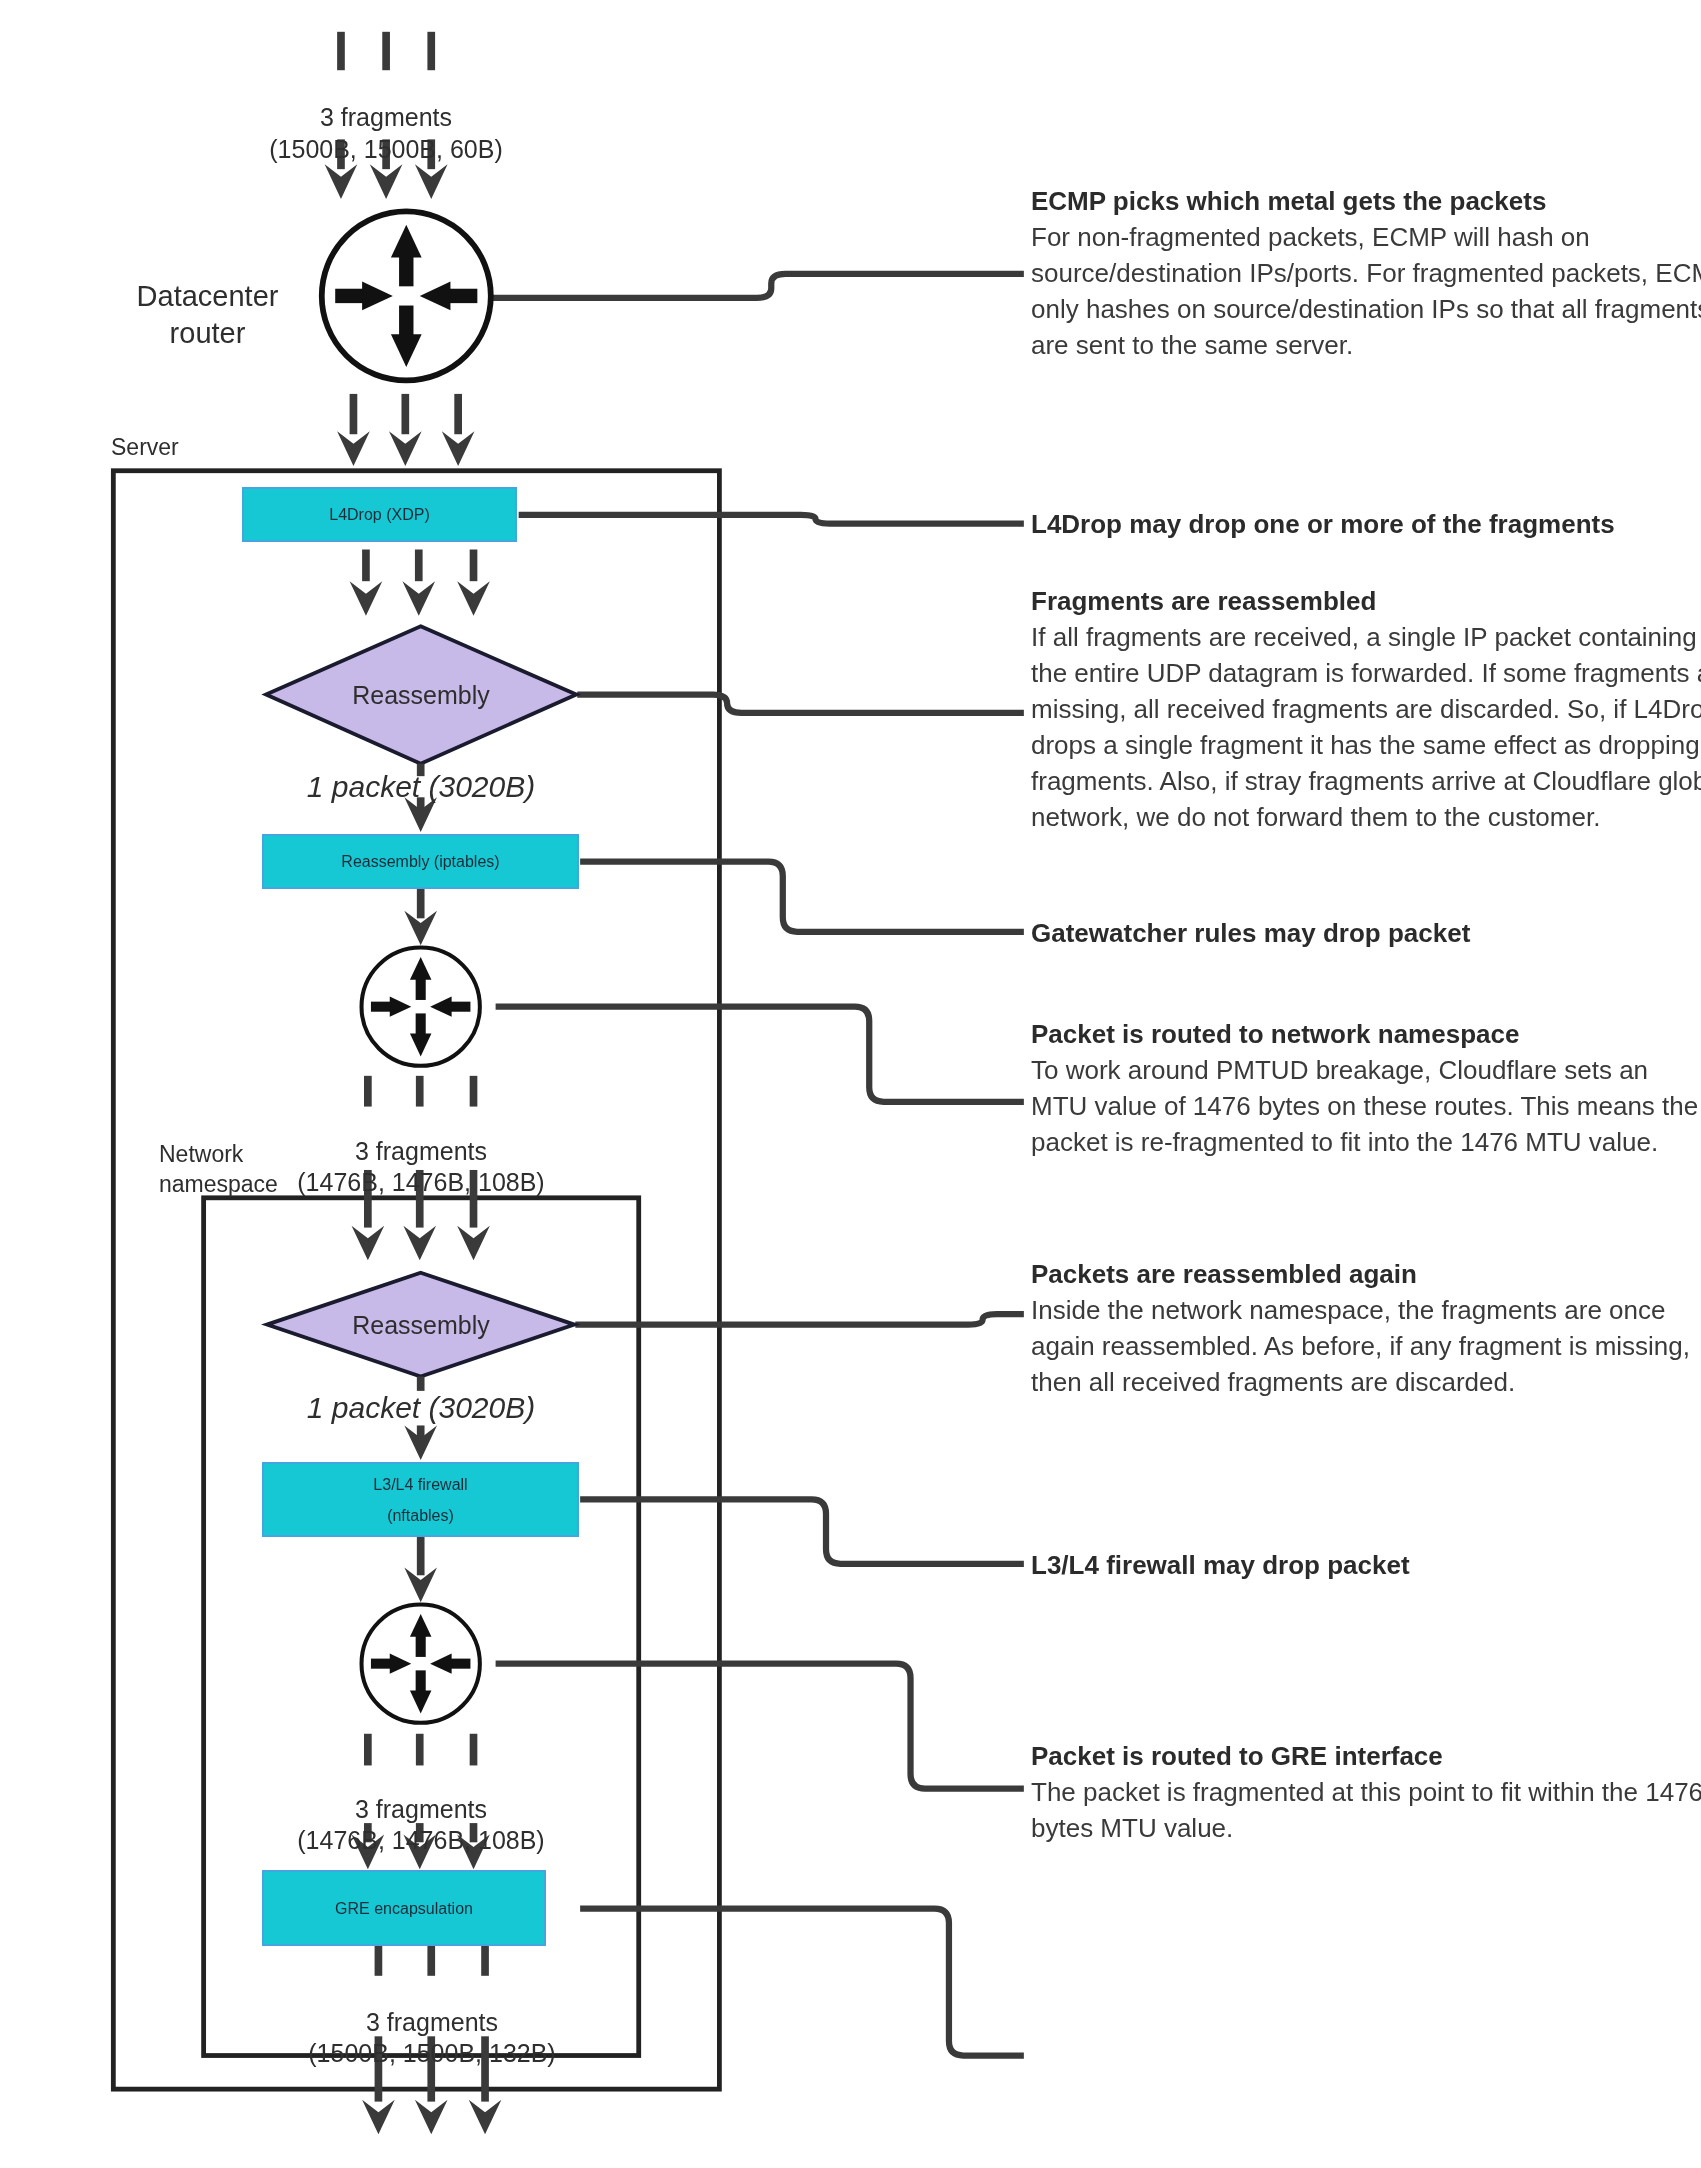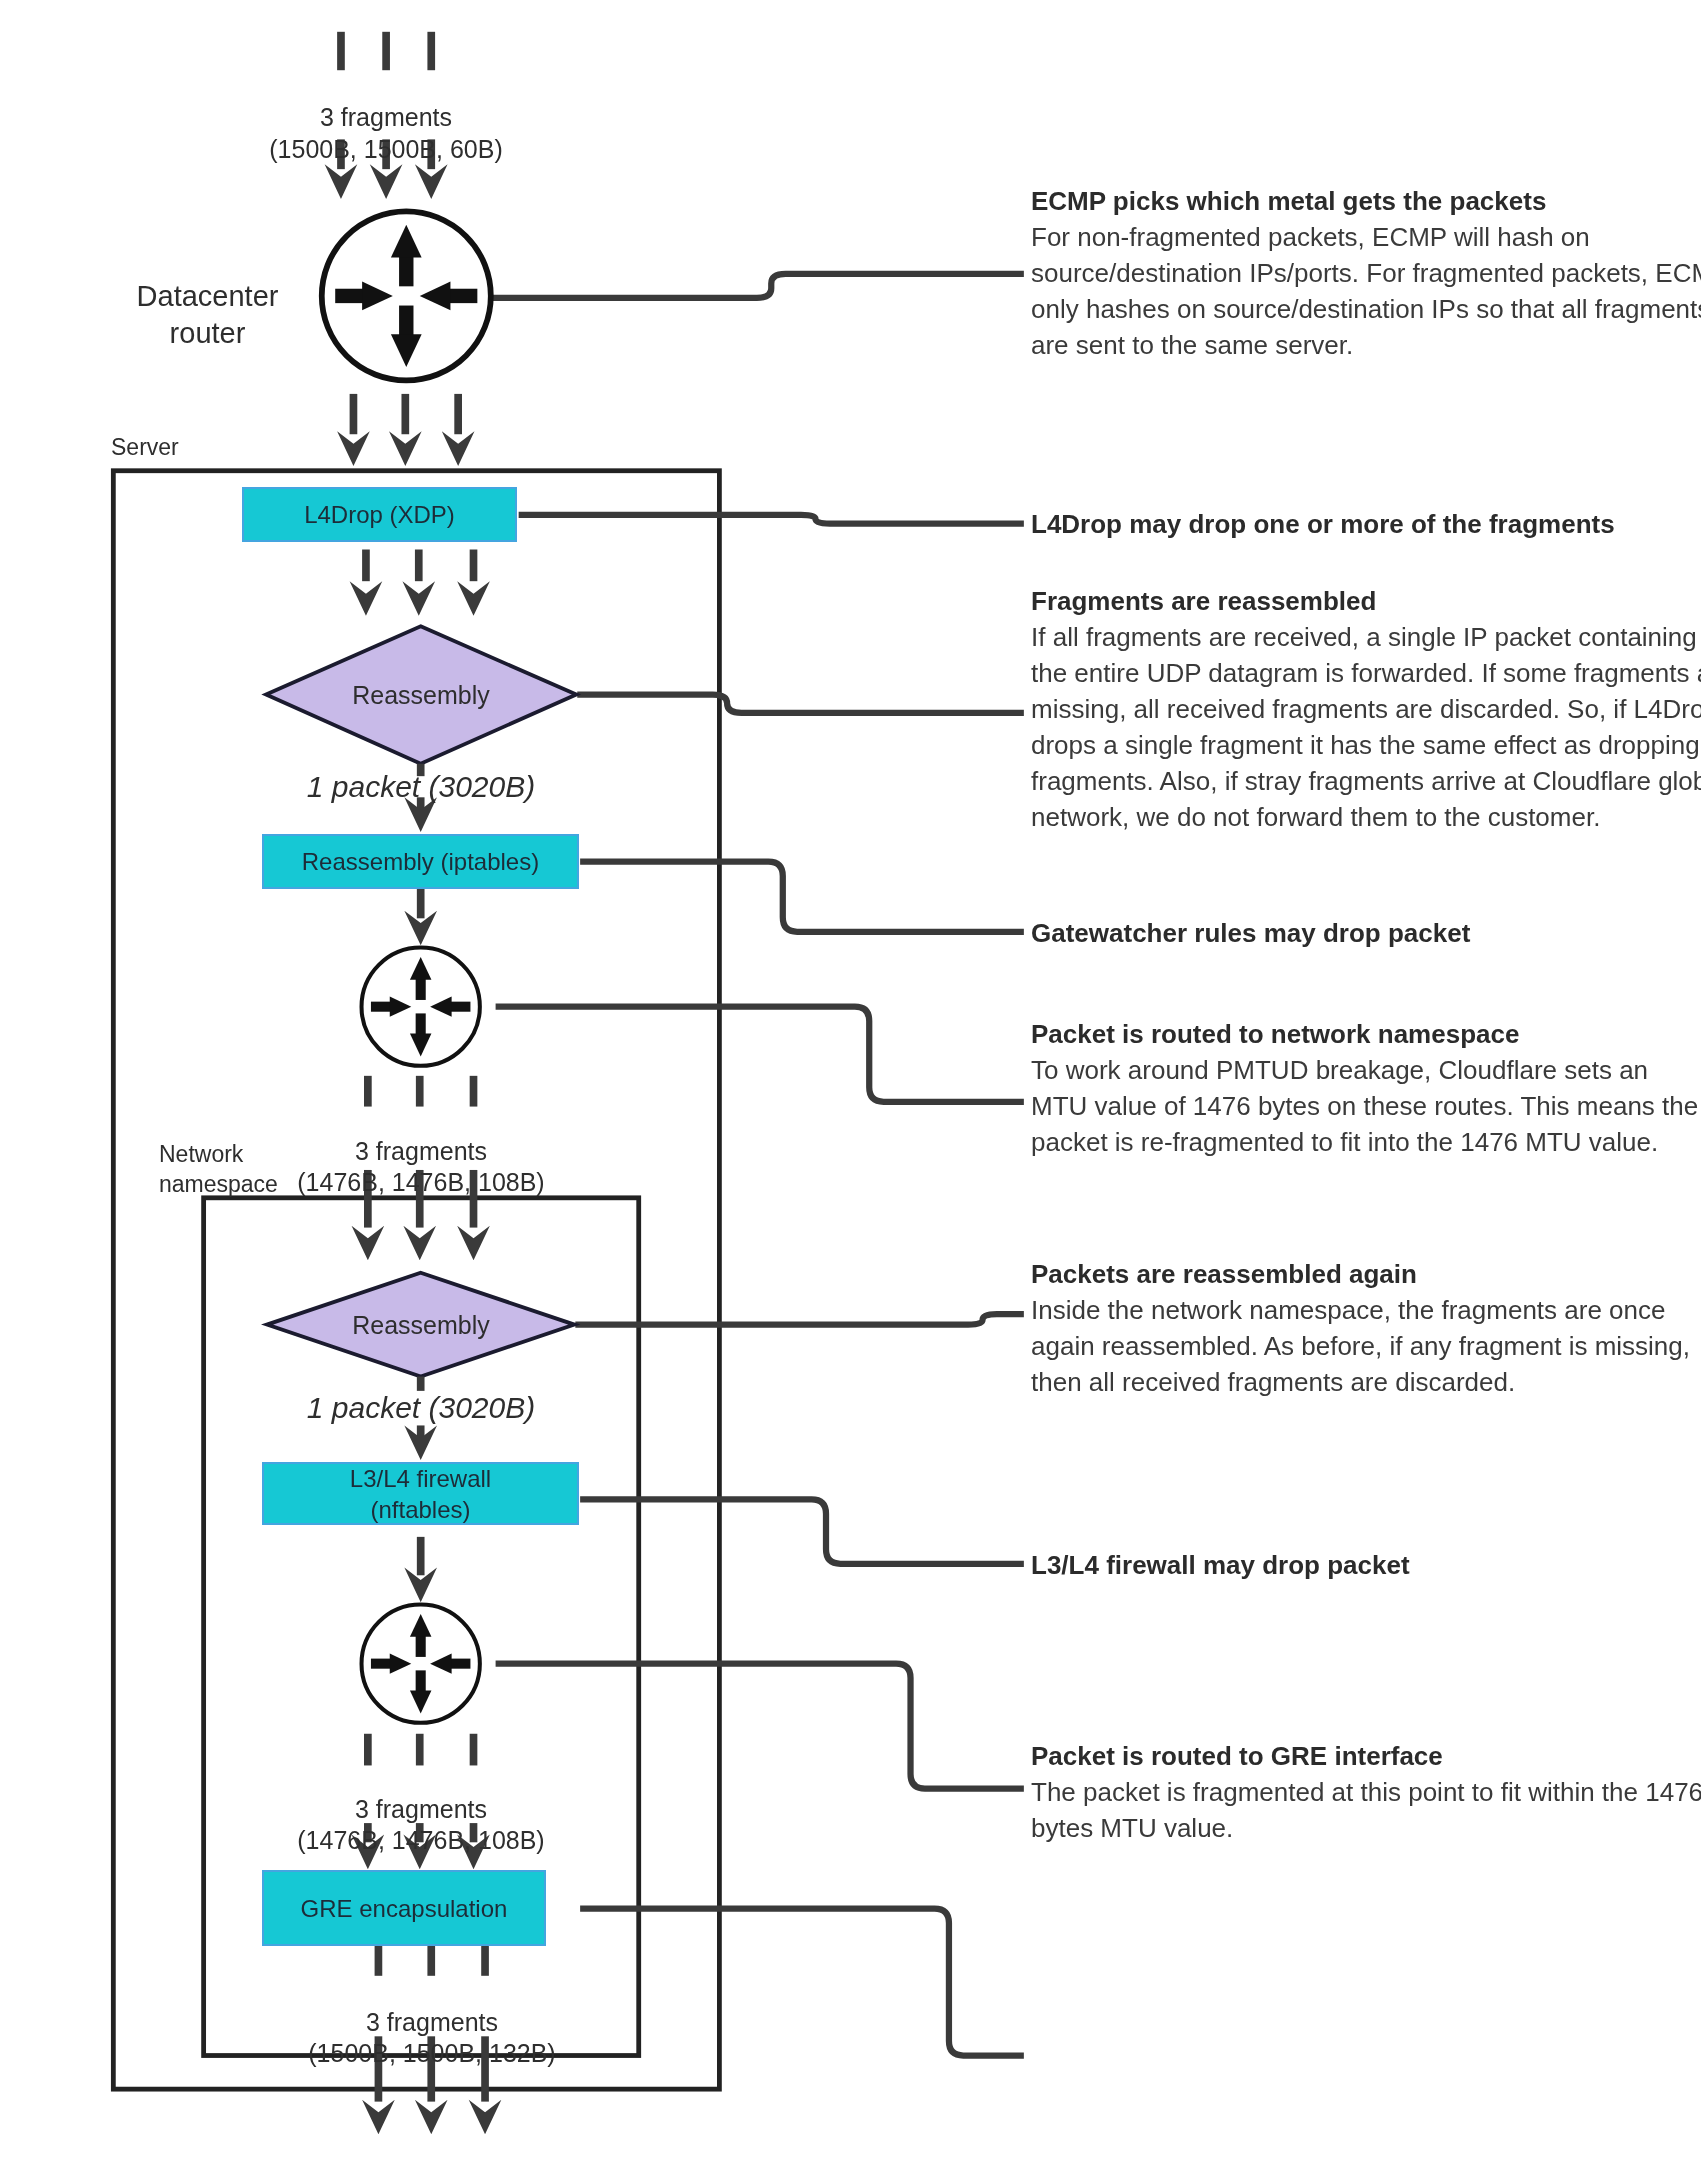--- a/index.html
+++ b/index.html
@@ -22,21 +22,21 @@
   .frag { font-size:25px; line-height:32px;margin-top:28px; }
   .packet { font-size:30px; line-height:33px;font-style:italic; }
   .dlabel { font-size:25px; line-height:29px; }
   .boxlbl { font-size:29px; line-height:37px; }
   .outer-lbl { font-size:23px; line-height:30px; text-align:left; }
 
   .cbox {
     position:absolute; box-sizing:border-box;
     background:var(--cyan,#16c8d4); border:2.9px solid var(--cyan-border,#44a5e0);
     display:flex; flex-direction:column; align-items:center; justify-content:center;
-    text-align:right; color:#1d2c38; font-size:24px; line-height:31px;
+    text-align:right; color:#1d2c38; font-size:16px; line-height:31px;
   }
 
   .ann { position:absolute; left:1031px; }
   .ann-title { font-weight:700; font-size:26px; line-height:36px; color:#2b2b2b; }
   .ann-body  { font-size:26px; line-height:36px; color:#3a3a3a; }
 </style>
 </head>
 <body>
 
 <div class="canvas">
@@ -207,21 +207,21 @@
     <div>3 fragments</div>
     <div>(1476B, 1476B, 108B)</div>
   </div>
 
   <div class="txt outer-lbl" style="left:159px;top:1139px;width:154px">Network namespace</div>
 
   <div class="txt dlabel" style="left:325px;top:1311px;width:192px">Reassembly</div>
 
   <div class="txt packet" style="left:277px;top:1391px;width:288px">1 packet (3020B)</div>
 
-  <div class="cbox" style="left:262px;top:1462px;width:317px;height:63px">
+  <div class="cbox" style="left:262px;top:1462px;width:317px;height:75px">
     <div>L3/L4 firewall</div>
     <div>(nftables)</div>
   </div>
 
   <div class="txt frag" style="left:277px;top:1766px;width:288px;line-height:31px">
     <div>3 fragments</div>
     <div>(1476B, 1476B, 108B)</div>
   </div>
 
   <div class="cbox" style="left:262px;top:1870px;width:284px;height:76px">

